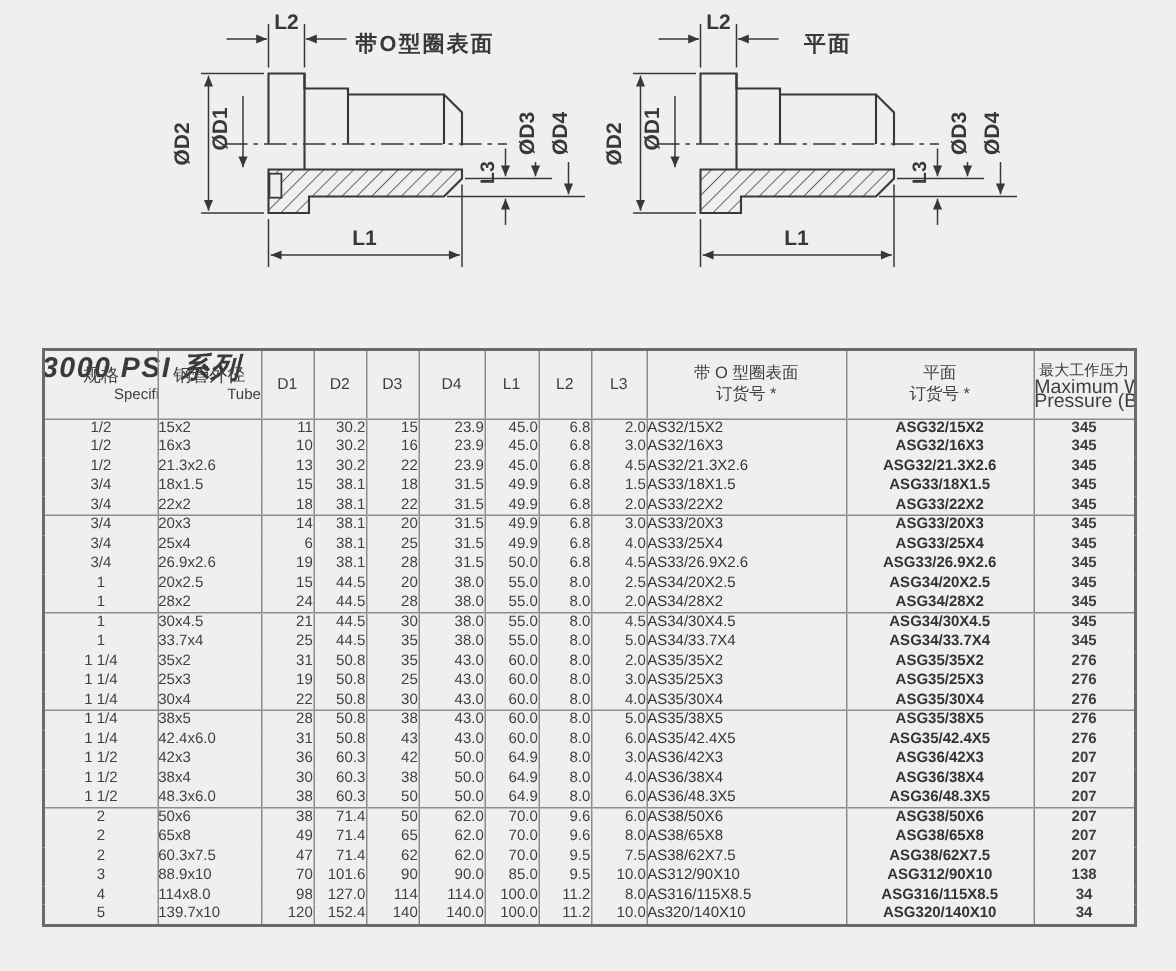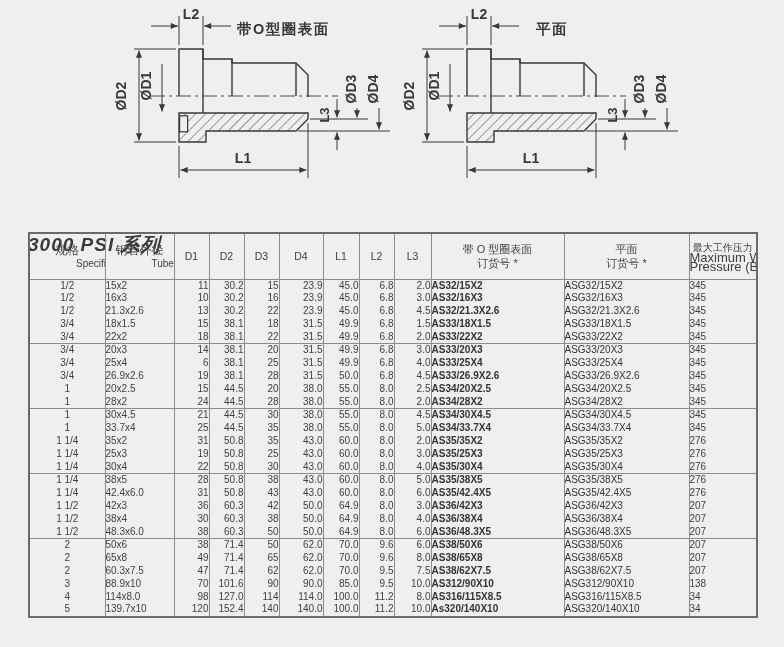--- a/index.html
+++ b/index.html
@@ -44,23 +44,23 @@
   .hcn{font-size:12px;line-height:15px;}
   .hen{font-size:10px;line-height:12px;margin-left:46px;}
   .hdim{font-size:10.5px;text-align:center;}
   .hcn2{font-size:11px;line-height:14px;}
   .hcn3{font-size:10px;line-height:13px;}
   .hen2{font-size:13px;line-height:8.5px;}
   thead th{text-align:center;}
   .col-spec{text-align:center;margin-top:36px;}
   .col-tube{text-align:left;padding-left:9px;}
   .col-num{text-align:right;padding-right:6px;}
-  .col-as{text-align:left;padding-left:26px;font-weight:bold;color:#333;}
-  .col-asg{text-align:left;padding-left:19px;font-weight:normal;color:#333;}
-  .col-press{}
+  .col-as{text-align:left;padding-left:26px;font-weight:normal;color:#333;}
+  .col-asg{text-align:center;padding-left:19px;font-weight:bold;color:#333;}
+  .col-press{text-align:center;font-weight:bold;}
 </style>
 </head>
 <body>
 
 <div class="drawings">
 
   <svg id="drw-oring" class="drw" viewBox="0 0 392 192">
     <defs>
       <marker id="arr" viewBox="0 0 10 10" refX="9.5" refY="5" markerWidth="10" markerHeight="8" orient="auto-start-reverse">
         <path d="M0.5,1.2 L9.5,5 L0.5,8.8 Z" fill="#383838"></path>

